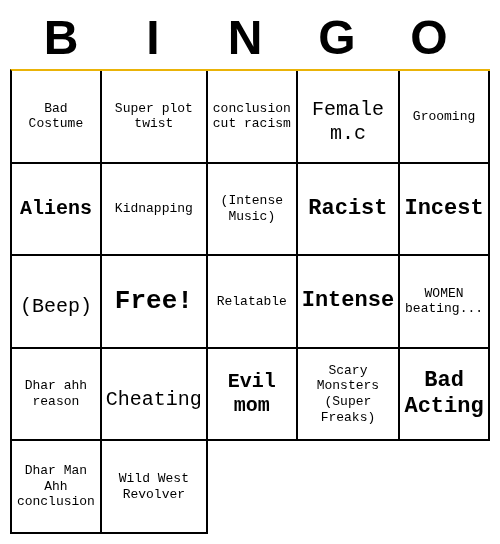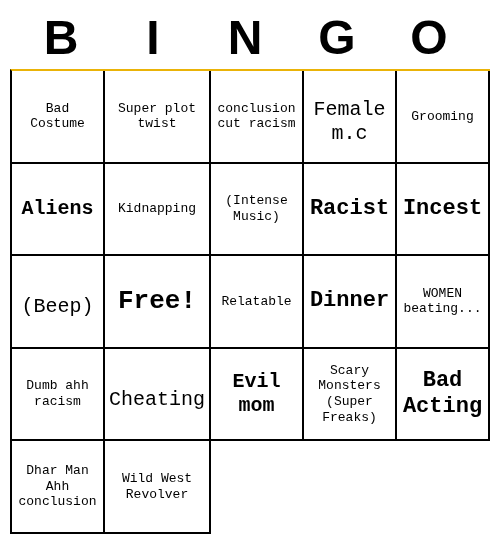--- a/index.html
+++ b/index.html
@@ -112,27 +112,27 @@
     <div class="cell medium">
       <span class="cell-text">(Beep)</span>
     </div>
     <div class="cell free">
       <span class="cell-text">Free!</span>
     </div>
     <div class="cell small">
       <span class="cell-text">Relatable</span>
     </div>
     <div class="cell large">
-      <span class="cell-text">Dinner</span>
+      <span class="cell-text">Intense</span>
     </div>
     <div class="cell small">
       <span class="cell-text">WOMEN beating...</span>
     </div>
     <div class="cell small">
-      <span class="cell-text">Dumb ahh racism</span>
+      <span class="cell-text">Dhar ahh reason</span>
     </div>
     <div class="cell medium">
       <span class="cell-text">Cheating</span>
     </div>
     <div class="cell xlarge">
       <span class="cell-text">Evil mom</span>
     </div>
     <div class="cell small">
       <span class="cell-text">Scary Monsters (Super Freaks)</span>
     </div>

